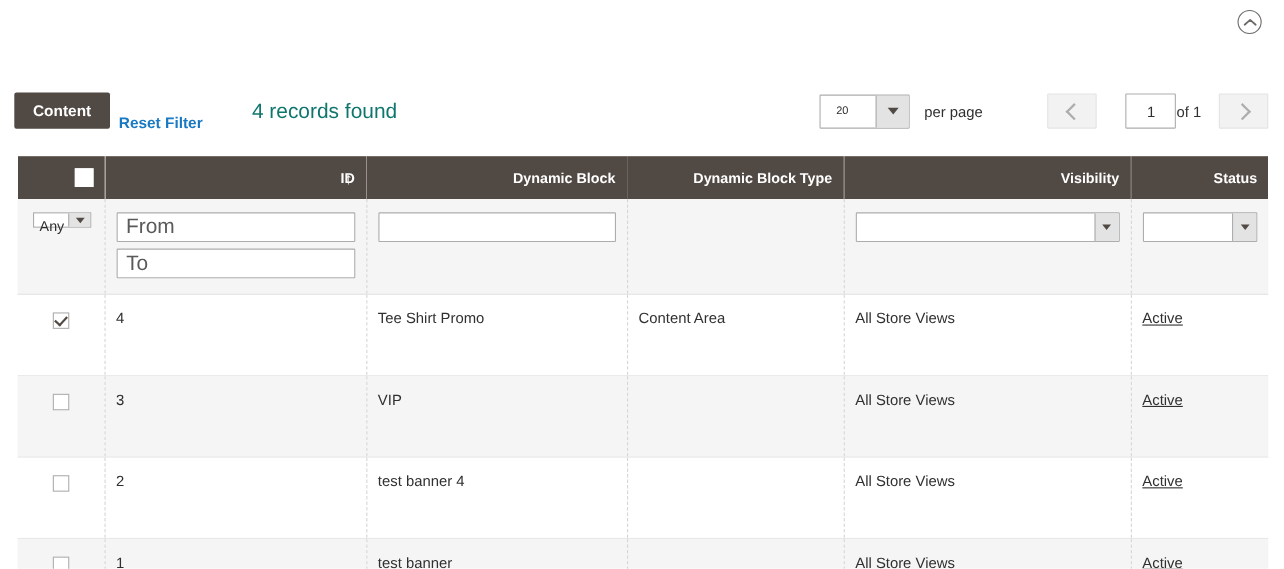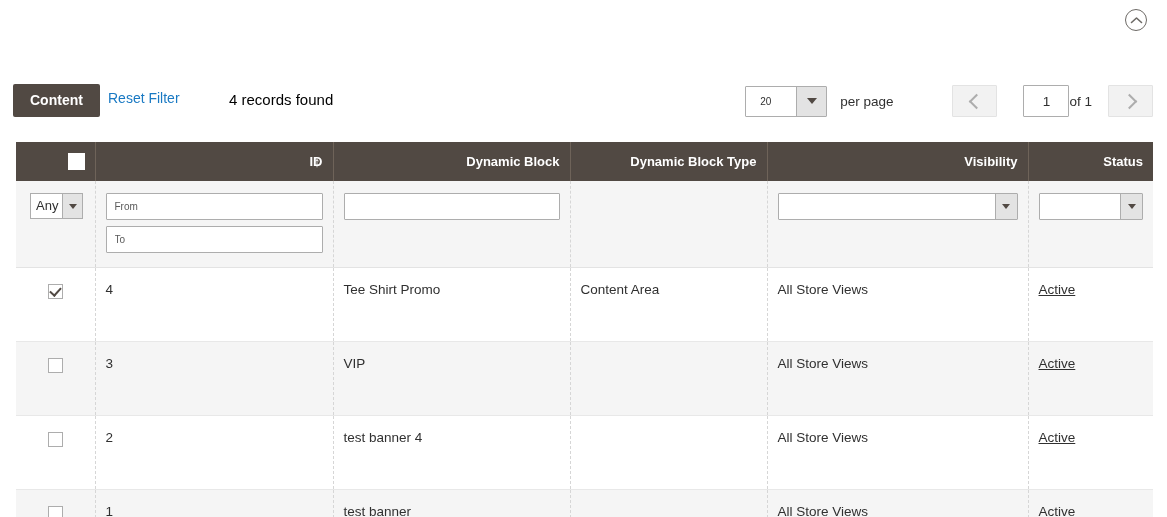--- a/index.html
+++ b/index.html
@@ -64,33 +64,33 @@
     font-size: 14px;
     font-weight: 600;
     padding: 7px 17px 8px;
     border-radius: 2px;
     cursor: pointer;
     line-height: 1.3;
   }
   .link-reset {
     position: absolute;
     left: 108px;
-    top: 6px;
+    top: 19px;
     color: #1979c3;
     font-size: 14px;
-    font-weight: 400;
+    font-weight: 700;
     text-decoration: none;
     cursor: pointer;
   }
   .records-found {
     position: absolute;
     left: 229px;
     top: 7px;
-    font-size: 15px;
-    color: #000000;
+    font-size: 19px;
+    color: #0f766e;
   }
 
   .pager {
     position: absolute;
     right: 14px;
     top: 0;
     display: flex;
     align-items: center;
     height: 34px;
   }
@@ -237,21 +237,21 @@
     vertical-align: top;
     height: 52px;
   }
   tr.filter-row td:last-child { border-right: none; }
   tr.filter-row td.cell-cb { text-align: left; padding-left: 14px; }
 
   .mini-select {
     position: relative;
     display: inline-block;
     width: 53px;
-    height: 26px;
+    height: 14px;
     border: 1px solid #adadad;
     background: #fff;
     box-sizing: border-box;
     vertical-align: top;
     cursor: pointer;
   }
   .mini-select .mini-val {
     position: absolute;
     left: 5px;
     top: 4px;
@@ -276,21 +276,21 @@
   }
 
   input.filter-input {
     width: 100%;
     height: 27px;
     box-sizing: border-box;
     border: 1px solid #adadad;
     background: #ffffff;
     padding: 0 8px;
     font-family: "Liberation Sans", sans-serif;
-    font-size: 10px;
+    font-size: 19px;
     color: #303030;
     border-radius: 1px;
     display: block;
   }
   input.filter-input::placeholder { color: #5a5a5a; opacity: 1; }
   input.filter-input + input.filter-input { margin-top: 6px; }
 
   .filter-select {
     position: relative;
     width: 100%;

